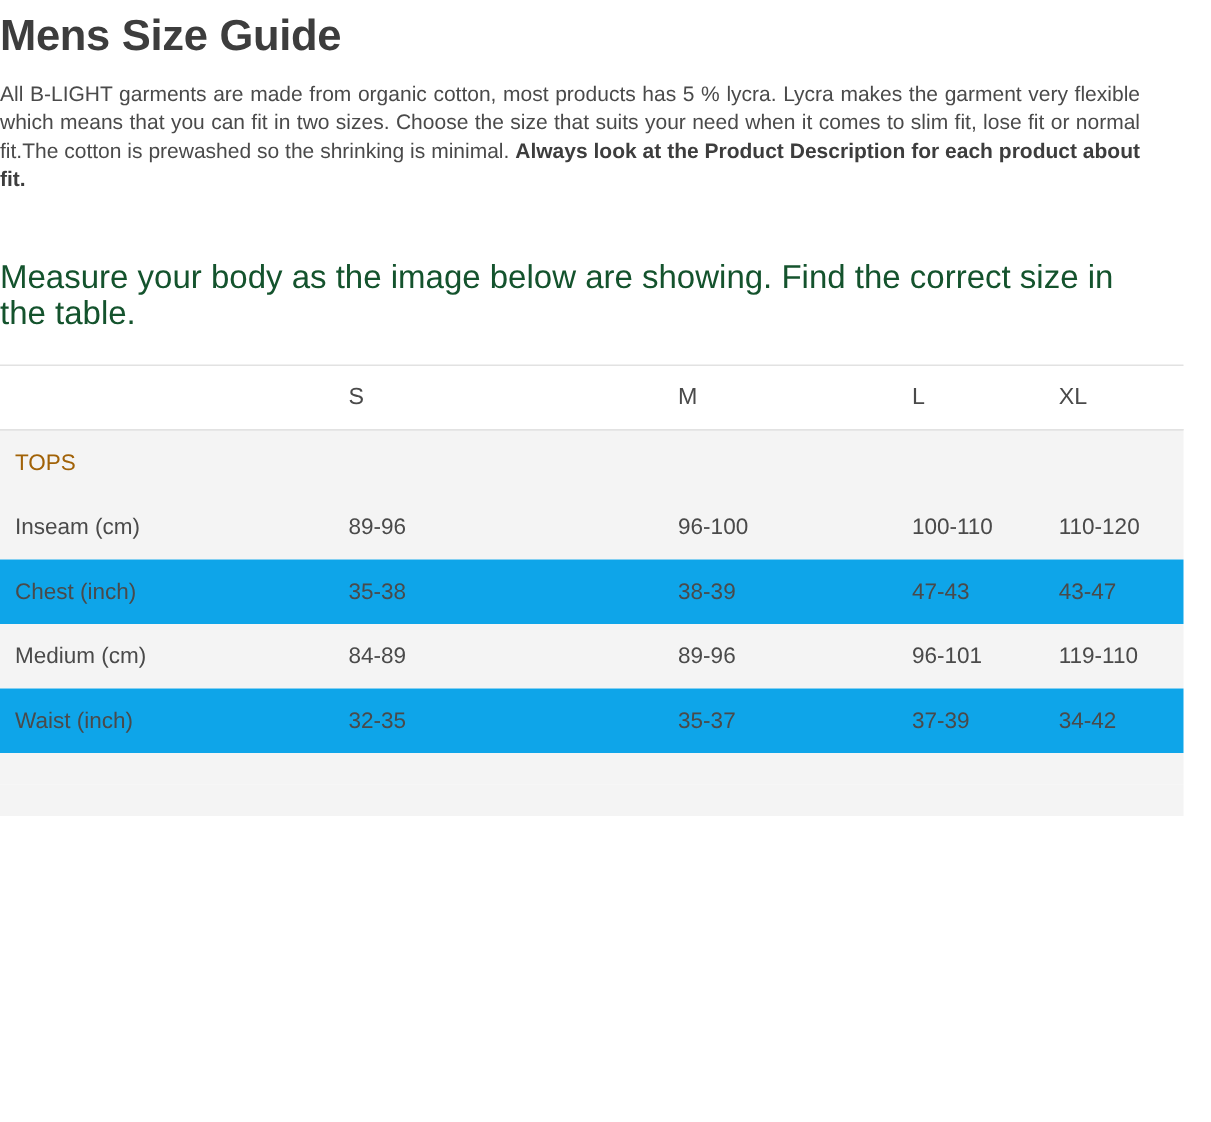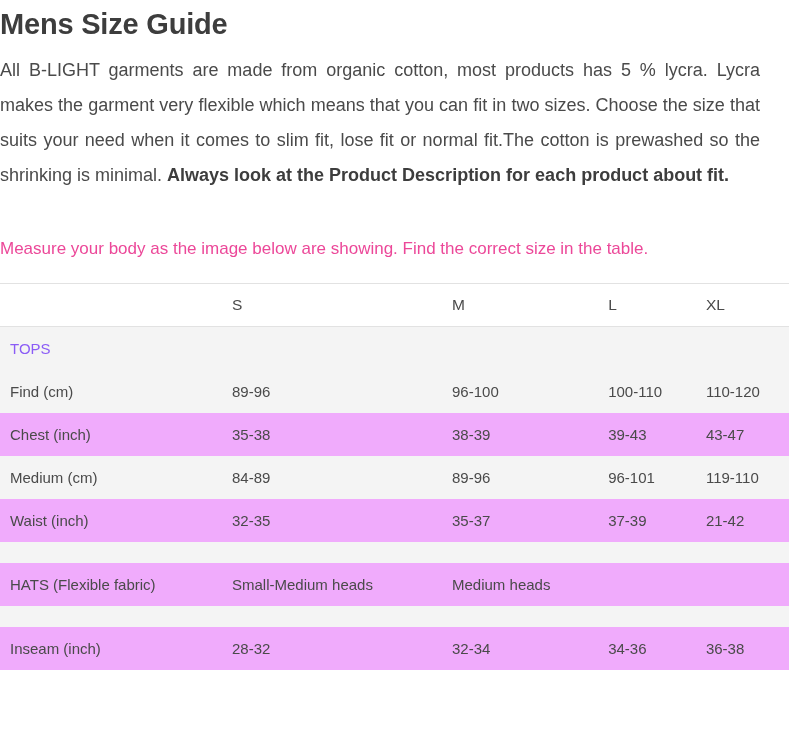--- a/index.html
+++ b/index.html
@@ -21,35 +21,35 @@
   }
   h1.title {
     font-size: 29px;
     font-weight: bold;
     color: #3d3d3d;
     margin: 8px 0 12px 0;
     padding: 0 0 0 0;
     letter-spacing: -0.2px;
   }
   .intro {
-    font-size: 18px;
-    line-height: 35px;
+    font-size: 14px;
+    line-height: 19px;
     color: #4a4a4a;
     margin: 0 0 0 0;
     text-align: justify;
     text-justify: inter-word;
   }
   .intro .bold {
     font-weight: bold;
     color: #3d3d3d;
   }
   .measure {
-    font-size: 17px;
+    font-size: 22px;
     line-height: 24px;
-    color: #ec4899;
+    color: #14532d;
     margin: 44px 0 22px 0;
   }
   table.size-table {
     width: 789px;
     border-collapse: collapse;
     font-size: 15px;
     color: #4a4a4a;
   }
   table.size-table th,
   table.size-table td {
@@ -85,27 +85,27 @@
     border-bottom: 1px solid #e2e2e2;
   }
   tr.head th {
     color: #4a4a4a;
     font-size: 15.5px;
   }
   tr.shade {
     background: #f4f4f4;
   }
   tr.plain {
-    background: #f0abfc;
+    background: #0ea5e9;
   }
   tr.sep {
     background: #f4f4f4;
   }
   .group-label {
-    color: #8b5cf6;
+    color: #a16207;
   }
 </style>
 </head>
 <body>
 
 <div class="page">
 
   <h1 class="title">Mens Size Guide</h1>
 
   <p class="intro"><span>All B-LIGHT garments are made from organic cotton, most products has 5 % lycra. Lycra makes the garment very flexible which means that you can fit in two sizes. Choose the size that suits your need when it comes to slim fit, lose fit or normal fit.The cotton is prewashed so the shrinking is minimal. </span><span class="bold">Always look at the Product Description for each product about fit.</span></p>
@@ -124,71 +124,57 @@
     </thead>
     <tbody>
       <tr class="shade">
         <td class="c0 group-label">TOPS</td>
         <td class="c1"></td>
         <td class="c2"></td>
         <td class="c3"></td>
         <td class="c4"></td>
       </tr>
       <tr class="shade">
-        <td class="c0">Find (cm)</td>
+        <td class="c0">Inseam (cm)</td>
         <td class="c1">89-96</td>
         <td class="c2">96-100</td>
         <td class="c3">100-110</td>
         <td class="c4">110-120</td>
       </tr>
       <tr class="plain">
         <td class="c0">Chest (inch)</td>
         <td class="c1">35-38</td>
         <td class="c2">38-39</td>
-        <td class="c3">39-43</td>
+        <td class="c3">47-43</td>
         <td class="c4">43-47</td>
       </tr>
       <tr class="shade">
         <td class="c0">Medium (cm)</td>
         <td class="c1">84-89</td>
         <td class="c2">89-96</td>
         <td class="c3">96-101</td>
         <td class="c4">119-110</td>
       </tr>
       <tr class="plain">
         <td class="c0">Waist (inch)</td>
         <td class="c1">32-35</td>
         <td class="c2">35-37</td>
         <td class="c3">37-39</td>
-        <td class="c4">21-42</td>
+        <td class="c4">34-42</td>
       </tr>
       <tr class="sep thin">
         <td class="c0"></td>
         <td class="c1"></td>
         <td class="c2"></td>
-        <td class="c3"></td>
-        <td class="c4"></td>
-      </tr>
-      <tr class="plain">
-        <td class="c0">HATS (Flexible fabric)</td>
-        <td class="c1">Small-Medium heads</td>
-        <td class="c2">Medium heads</td>
         <td class="c3"></td>
         <td class="c4"></td>
       </tr>
       <tr class="sep thin">
         <td class="c0"></td>
         <td class="c1"></td>
         <td class="c2"></td>
         <td class="c3"></td>
         <td class="c4"></td>
       </tr>
-      <tr class="plain">
-        <td class="c0">Inseam (inch)</td>
-        <td class="c1">28-32</td>
-        <td class="c2">32-34</td>
-        <td class="c3">34-36</td>
-        <td class="c4">36-38</td>
-      </tr>
     </tbody>
   </table>
 
 </div>
 
 </body></html>

